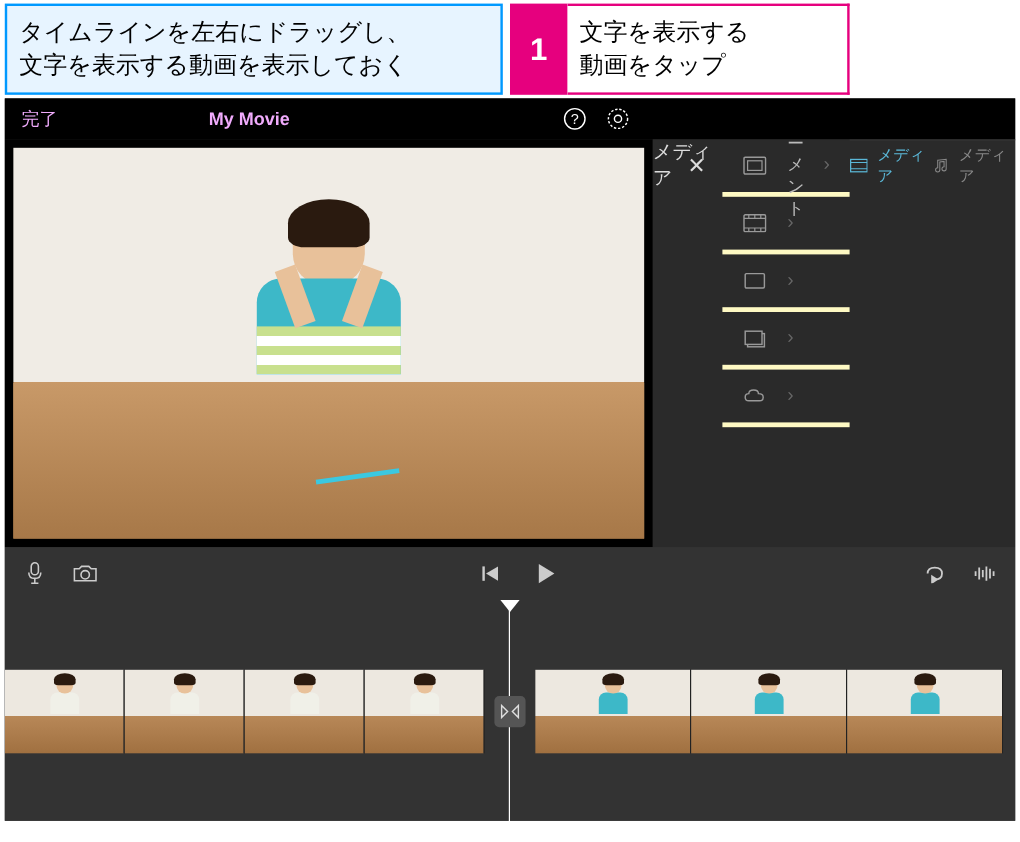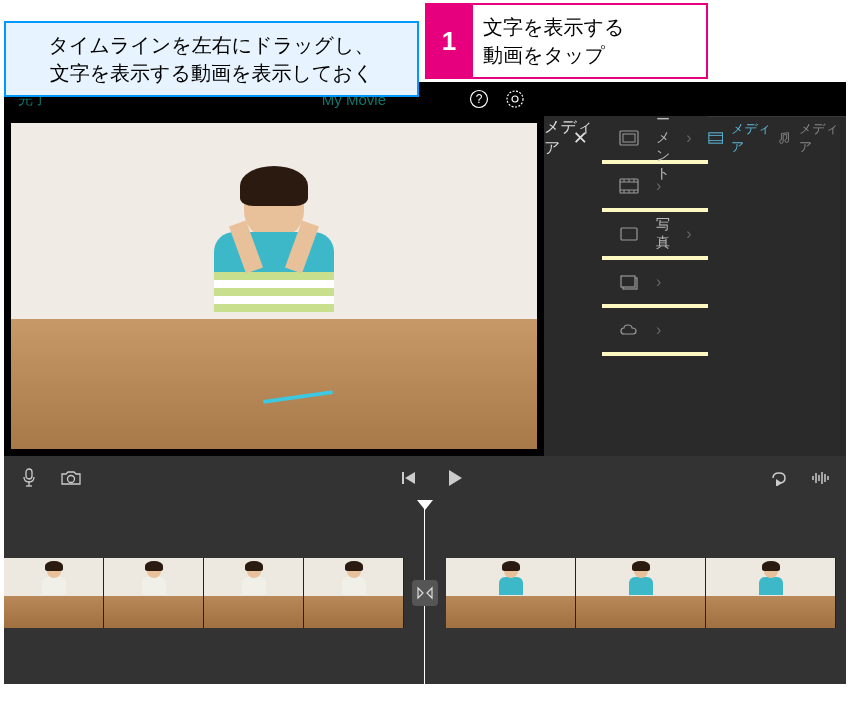--- a/index.html
+++ b/index.html
@@ -7,30 +7,29 @@
       font-family: -apple-system, "Hiragino Sans", "Hiragino Kaku Gothic ProN", sans-serif;
       background: #fff;
       width: 850px;
       height: 702px;
       position: relative;
     }
     
     
     .callout-left {
       position: absolute;
-      top: 21px;
+      top: 3px;
       left: 4px;
       width: 415px;
       padding: 8px 10px;
       background: #e7f4ff;
       border: 2px solid #0099ff;
       font-size: 20px;
       line-height: 1.4;
       z-index: 10;
-      text-align: center;
     }
     .callout-group-right {
       position: absolute;
       top: 3px;
       left: 425px;
       display: flex;
       z-index: 10;
     }
     .callout-num {
       width: 48px;
@@ -63,35 +62,36 @@
       display: flex;
       flex-direction: column;
     }
     
     
     .topbar {
       height: 34px;
       background: #000;
       display: flex;
       align-items: center;
-      color: #0f766e;
+      color: #f0abfc;
       font-size: 15px;
       position: relative;
     }
     .done-btn {
       padding: 0 14px;
       height: 100%;
       display: flex;
       align-items: center;
     }
     .title {
       position: absolute;
-      left: 182px;
+      left: 170px;
       width: 200px;
-      text-align: right;
+      text-align: left;
+      font-weight: bold;
     }
     .topbar-icons {
       position: absolute;
       left: 464px;
       display: flex;
       gap: 14px;
       align-items: center;
     }
     .icon-btn {
       width: 22px;
@@ -501,21 +501,20 @@
               </svg>
           </div>
           <span class="chevron">›</span>
         </div>
         <div class="media-item">
           <div class="media-item-icon">
             <svg width="20" height="16" viewBox="0 0 20 16">
                 <rect x="2" y="2" width="16" height="12" rx="1" fill="none" stroke="#999" stroke-width="1.2"></rect>
               </svg>
           </div>
-          <span class="media-item-label">写真</span>
           <span class="chevron">›</span>
         </div>
         <div class="media-item">
           <div class="media-item-icon">
             <svg width="20" height="16" viewBox="0 0 20 16">
                 <rect x="4" y="4" width="14" height="11" fill="none" stroke="#999" stroke-width="1.2"></rect>
                 <rect x="2" y="2" width="14" height="11" fill="#2a2a2a" stroke="#999" stroke-width="1.2"></rect>
               </svg>
           </div>
           <span class="chevron">›</span>

